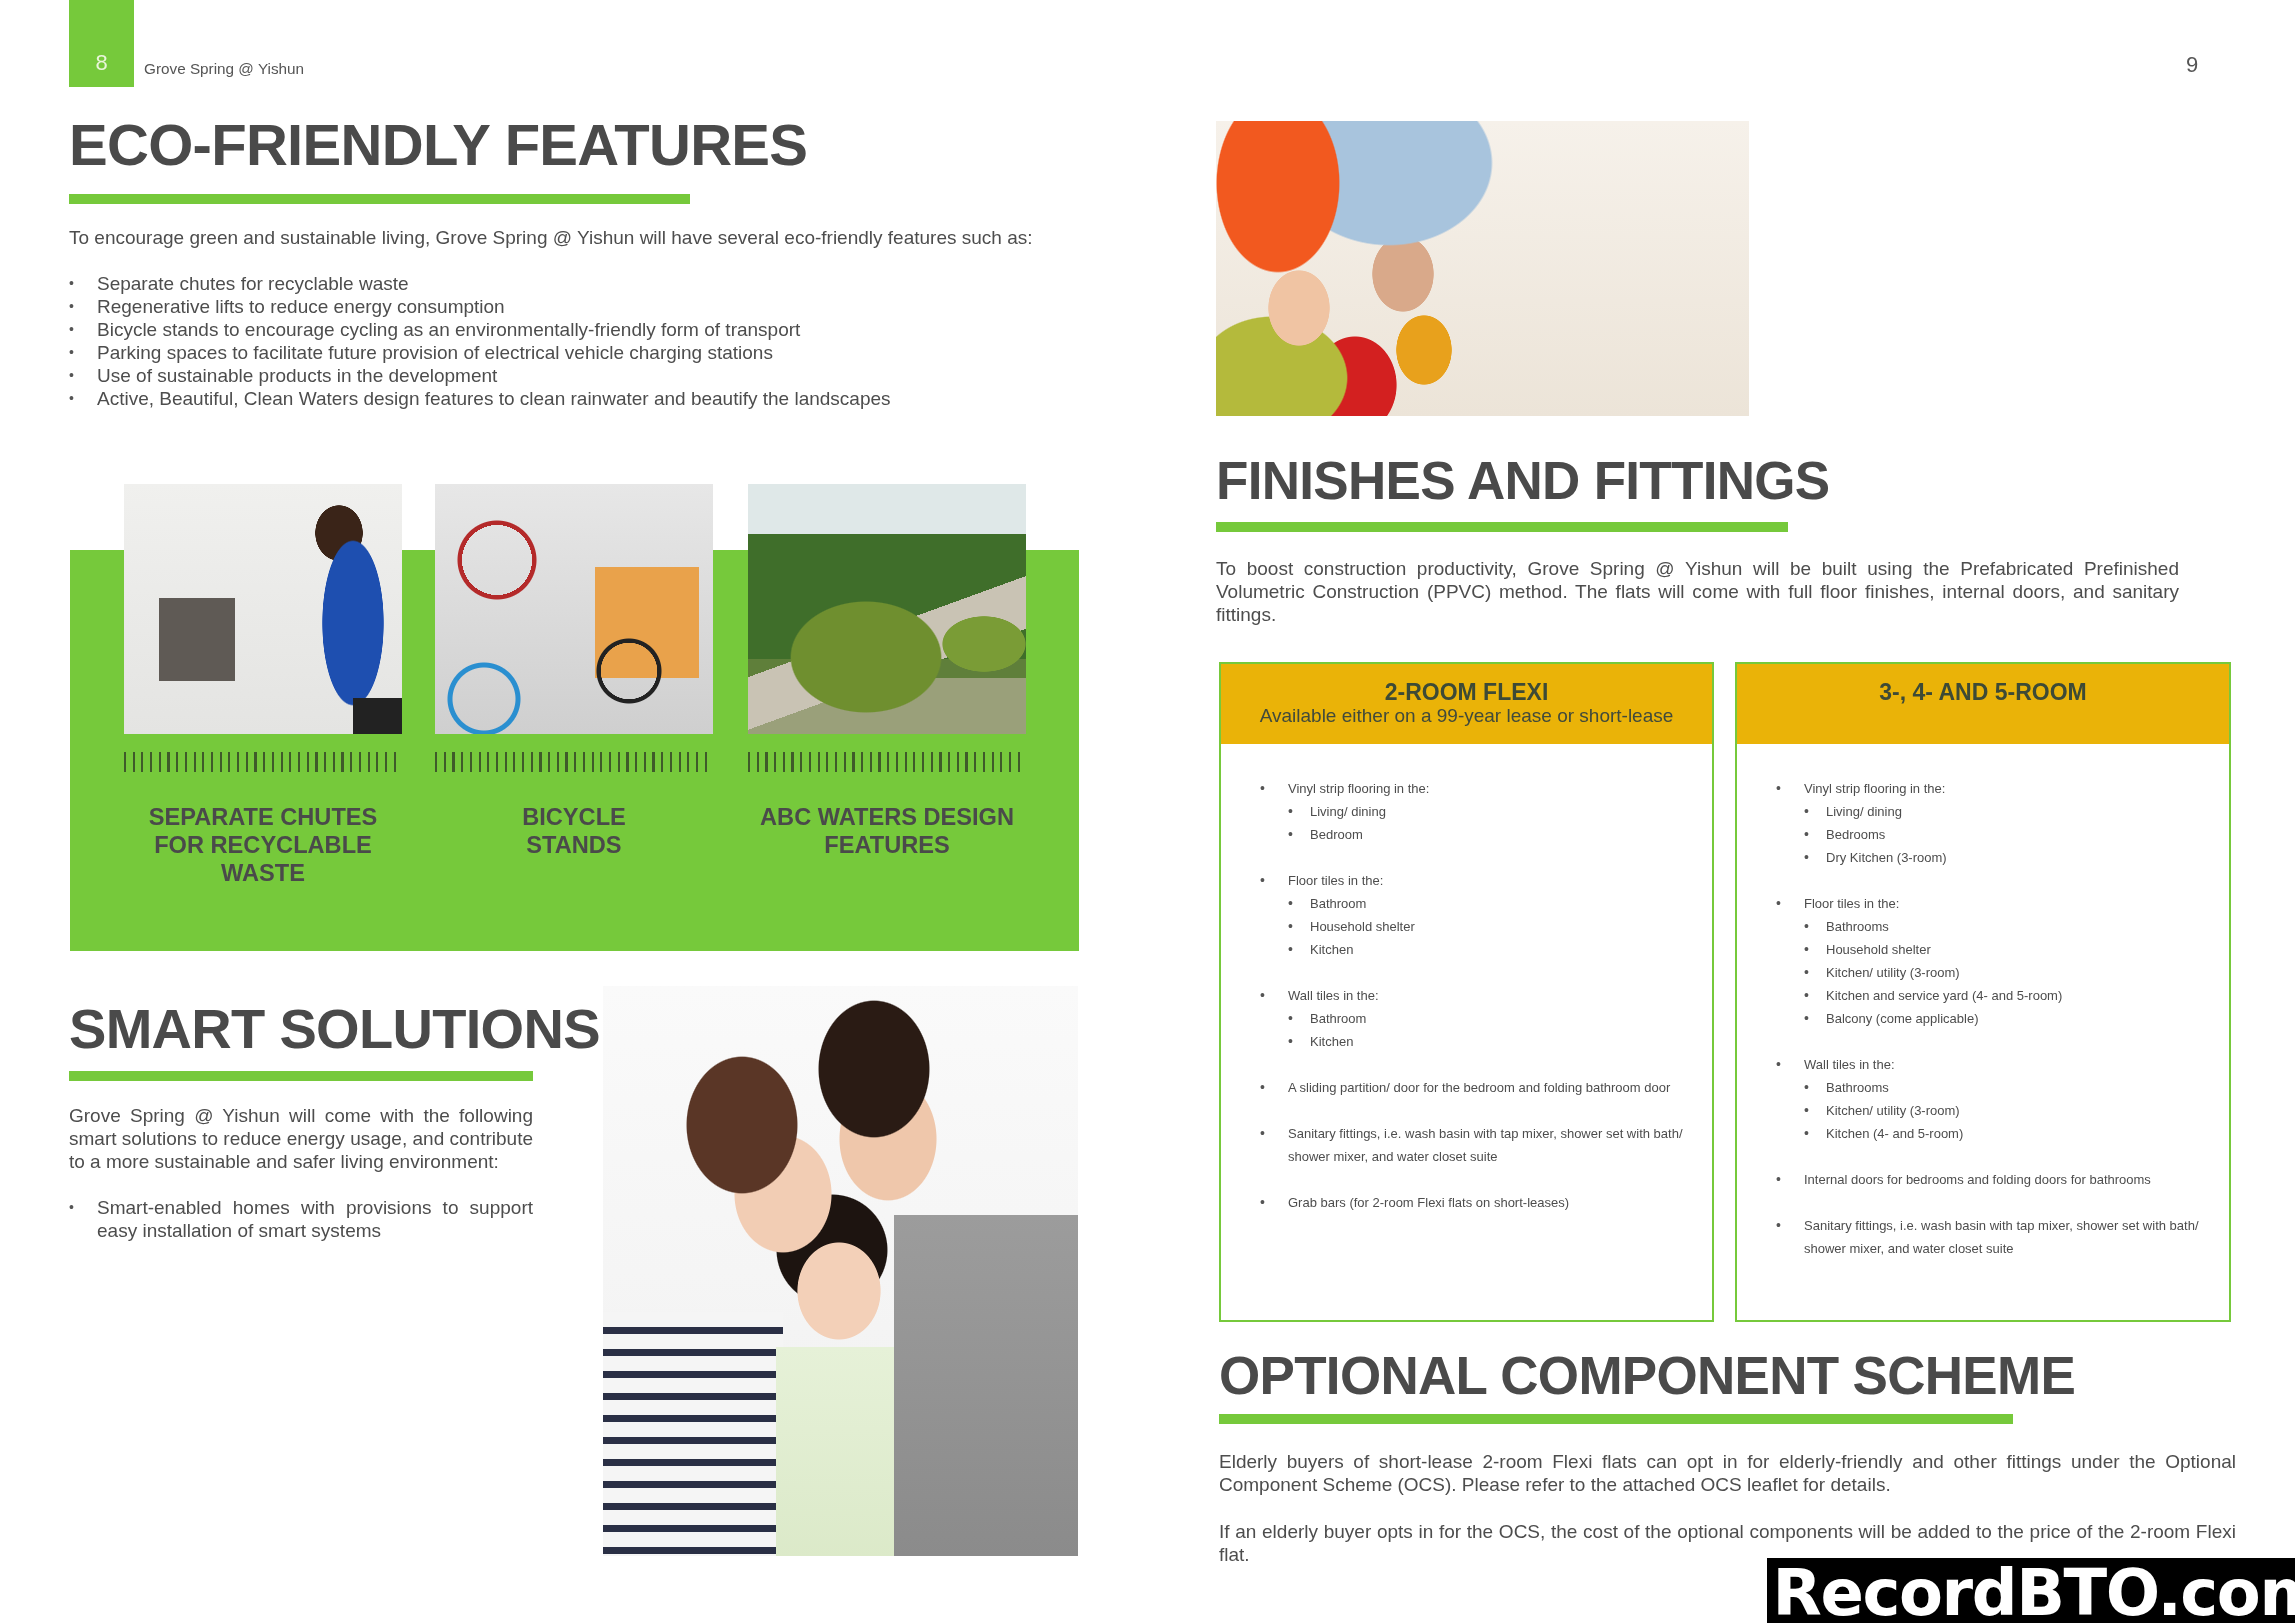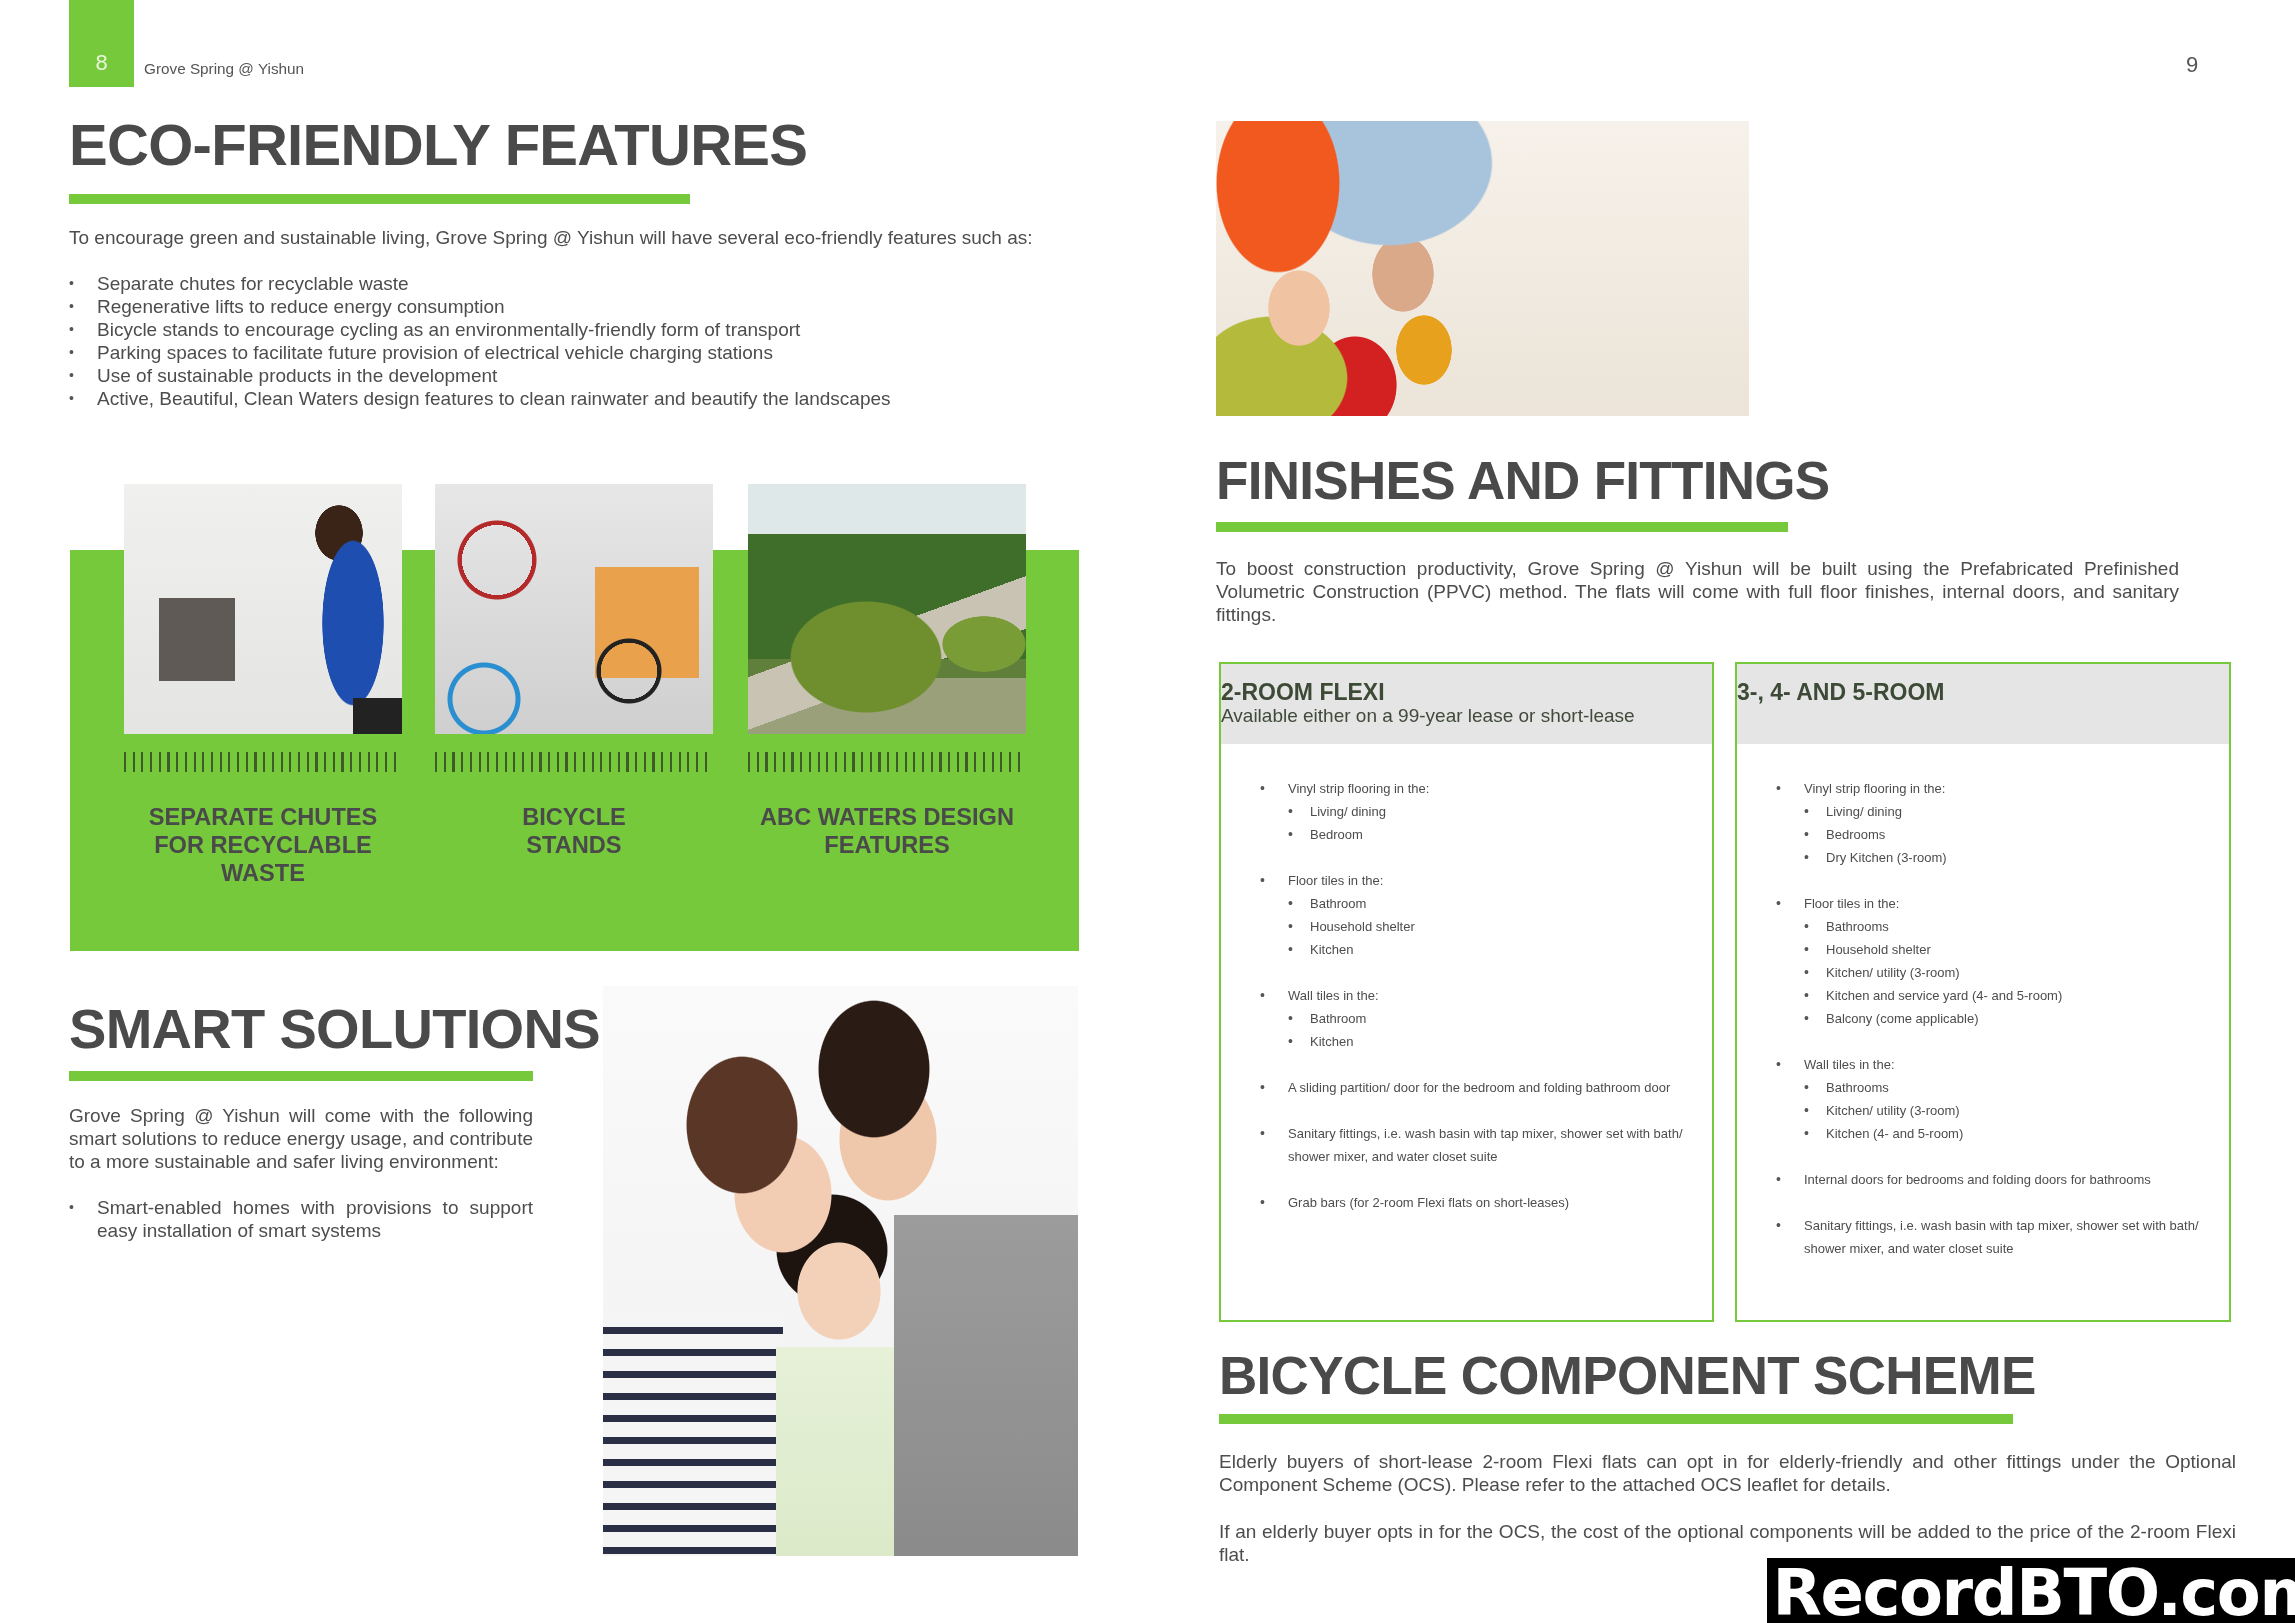--- a/index.html
+++ b/index.html
@@ -68,21 +68,21 @@
       radial-gradient(ellipse 104px 83px at 173px 42px, #a8c4dd 98%, transparent 100%),
       radial-gradient(ellipse 31px 38px at 83px 187px, #f0c4a3 98%, transparent 100%),
       radial-gradient(ellipse 31px 38px at 187px 153px, #d9a98a 98%, transparent 100%),
       radial-gradient(ellipse 76px 62px at 56px 257px, #b4ba3c 98%, transparent 100%),
       radial-gradient(ellipse 42px 49px at 139px 264px, #d32020 98%, transparent 100%),
       radial-gradient(ellipse 28px 35px at 208px 229px, #e8a11c 98%, transparent 100%),
       linear-gradient(#f6f1ea, #ece4d8); }
 
   
   .card { position: absolute; top: 662px; height: 660px; border: 2.8px solid #76c93b; background: #fff; }
-  .card-head { height: 80px; background: #e5e5e5; text-align: left; padding-top: 15.3px; }
+  .card-head { height: 80px; background: #eab308; text-align: center; padding-top: 15.3px; }
   .card-title { font-size: 23px; font-weight: bold; color: #3d4a36; line-height: 26px; }
   .card-sub { font-size: 19px; color: #414a3b; line-height: 22px; }
   .card-body { padding: 33px 14px 0 39px; font-size: 13px; line-height: 23px; color: #4d4d4d; }
   .card-body > ul > li { margin-bottom: 23px; }
   .card-body ul.sub { list-style: none; padding-left: 0; }
   .card-body ul.sub > li { position: relative; padding-left: 22px; }
   .card-body ul.sub > li::before { content: "•"; position: absolute; left: 0; top: 0; font-size: 14px; color: #555; }
 
   .watermark { left: 1767px; top: 1558px; width: 528px; height: 65px; background: #000; overflow: hidden; }
   .watermark span { position: absolute; left: 5.6px; top: 2.8px; font-family: "DejaVu Sans", sans-serif; font-weight: bold; font-size: 64px; color: #fff; letter-spacing: -1.4px; white-space: nowrap; line-height: 1; }
@@ -206,21 +206,21 @@
           <li>Kitchen/ utility (3-room)</li>
           <li>Kitchen (4- and 5-room)</li>
         </ul>
       </li>
       <li>Internal doors for bedrooms and folding doors for bathrooms</li>
       <li>Sanitary fittings, i.e. wash basin with tap mixer, shower set with bath/ shower mixer, and water closet suite</li>
     </ul>
   </div>
 </div>
 
-<div class="abs section-title" style="left:1219px; top:1349px; font-size:53px;">BICYCLE COMPONENT SCHEME</div>
+<div class="abs section-title" style="left:1219px; top:1349px; font-size:53px;">OPTIONAL COMPONENT SCHEME</div>
 <div class="abs title-bar" style="left:1219px; top:1414px; width:794px;"></div>
 <div class="abs body-text justify" style="left:1219px; top:1450px; width:1017px;">Elderly buyers of short-lease 2-room Flexi flats can opt in for elderly-friendly and other fittings under the Optional Component Scheme (OCS). Please refer to the attached OCS leaflet for details.</div>
 <div class="abs body-text justify" style="left:1219px; top:1520px; width:1017px;">If an elderly buyer opts in for the OCS, the cost of the optional components will be added to the price of the 2-room Flexi flat.</div>
 
 <div class="abs watermark">
   <span>RecordBTO.com</span>
 </div>
 
 
 </body></html>

